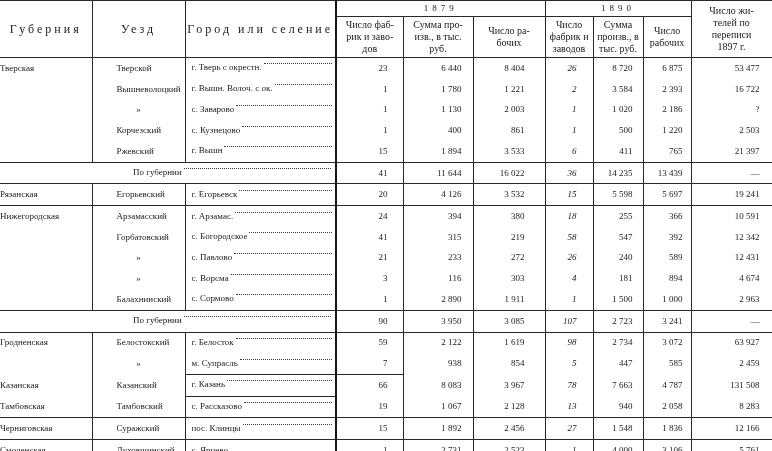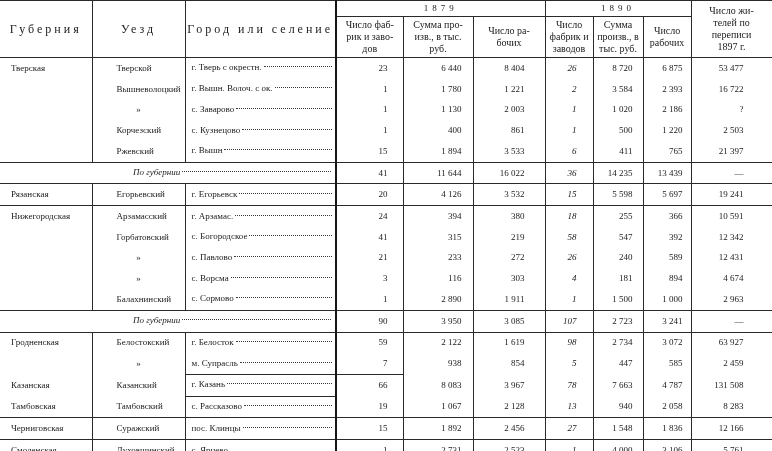--- a/index.html
+++ b/index.html
@@ -37,44 +37,44 @@
   th.hyear { height: 15px; font-size: 9px; }
   tr.subhead th { height: 40px; }
   .sp  { letter-spacing: 3px; font-size: 12px; }
   .spy { letter-spacing: 4px; font-family: Liberation Serif, serif; }
   .bL  { border-left: 1px solid #2a2a2a; }
   .bT  { border-left: 2.5px solid #161616; }
   .hb  { border-bottom: 1px solid #2a2a2a; }
   tbody td { height: 20.74px; font-size: 9px; line-height: 1; }
   tr.sep td { border-bottom: 1px solid #2a2a2a; }
   td.sepb   { border-bottom: 1px solid #2a2a2a; }
-  td.c1 { padding-left: 11px; }
+  td.c1 { padding-left: 0; }
   td.c2 { padding-left: 24px; }
   td.c2.ctr { padding-left: 0; text-align: center; }
   td.c3 .wrap, td.tcell .wrap {
     display: flex;
-    align-items: center;
+    align-items: flex-start;
   }
   td.c3 .wrap { padding: 0 2px 0 6px; }
   .nm { white-space: nowrap; padding-bottom: 1px; }
   .dots {
     flex: 1 1 auto;
     min-width: 6px;
     border-bottom: 1px dotted #3a3a3a;
     margin: 0 1px 3px 2px;
   }
-  td.tcell .wrap { padding: 0 3px 0 133px; font-style: italic; }
+  td.tcell .wrap { padding: 0 3px 0 133px; }
   td.num { text-align: right; }
   td.n4  { padding-right: 15px; text-align: right; }
   td.n5  { padding-right: 11px; }
   td.n6  { padding-right: 20px; }
   td.n7  { padding-right: 16px; font-style: italic; }
   td.n8  { padding-right: 10px; }
   td.n9  { padding-right: 8px; }
-  td.n10 { padding-right: 28px; }
+  td.n10 { padding-right: 12px; }
 </style>
 </head>
 <body>
 
 <table class="grid">
   <colgroup>
     <col style="width:92px">
       <col style="width:93px">
       <col style="width:151px">
     <col style="width:67px">

